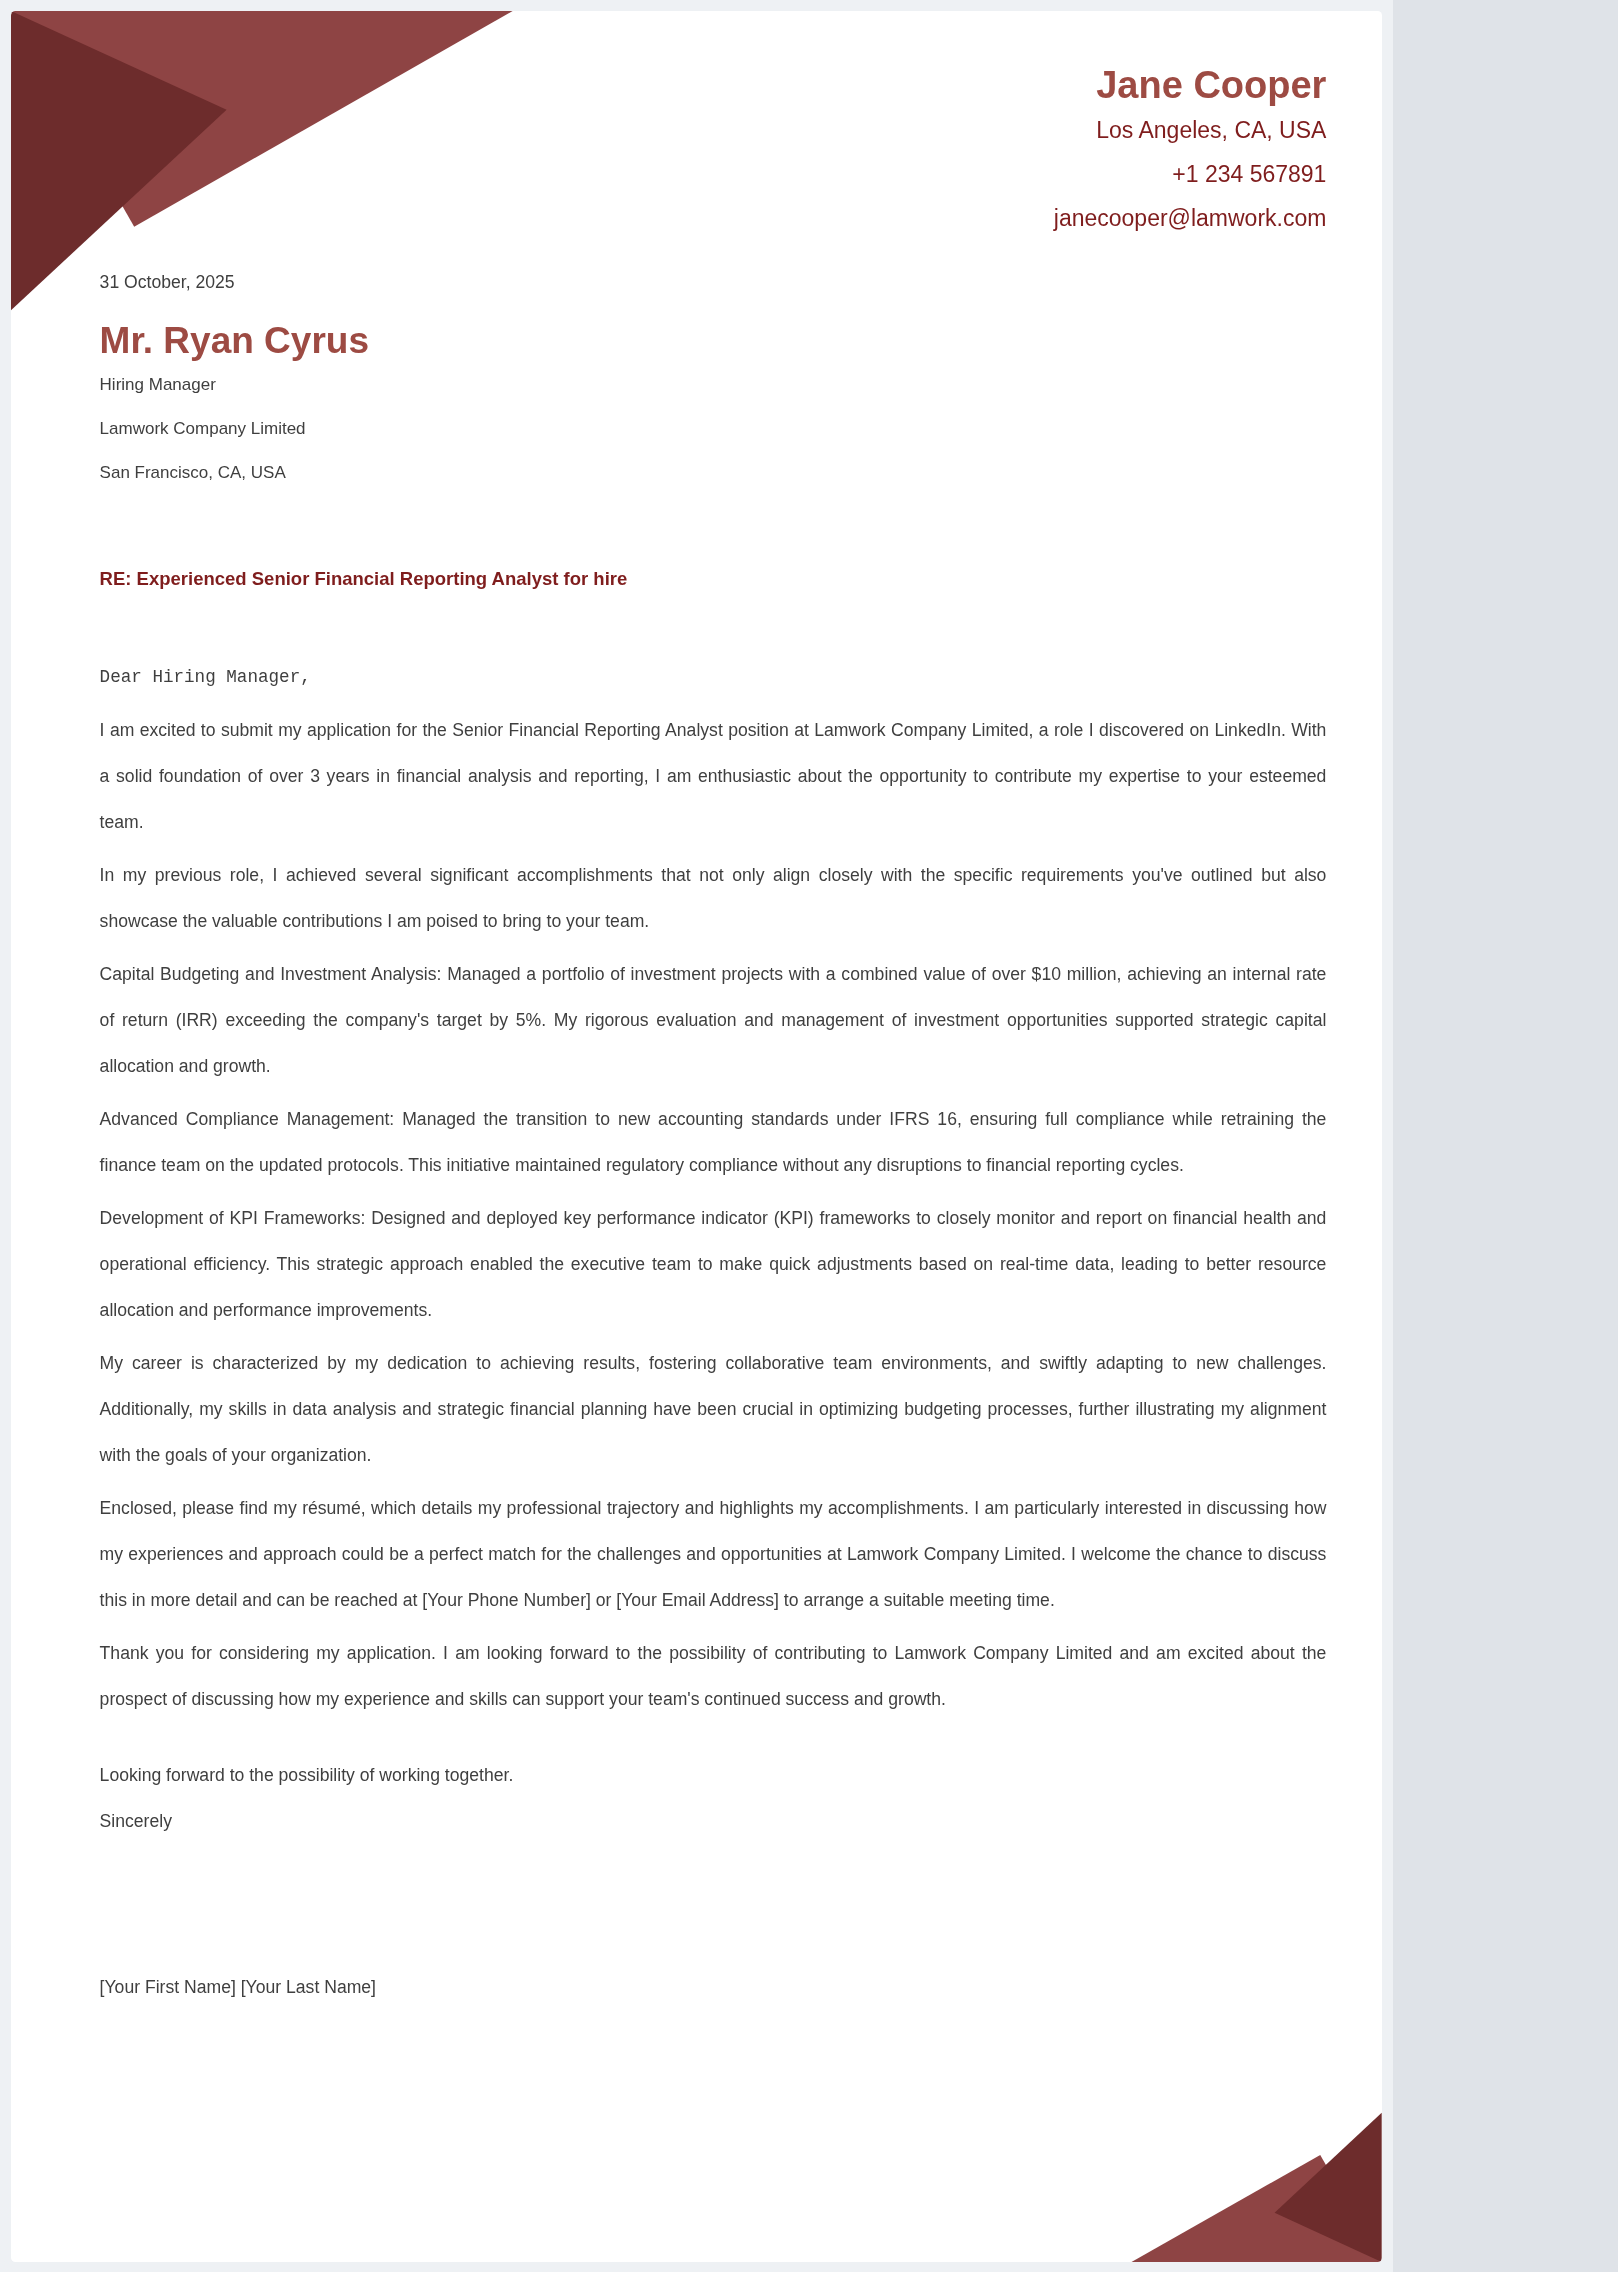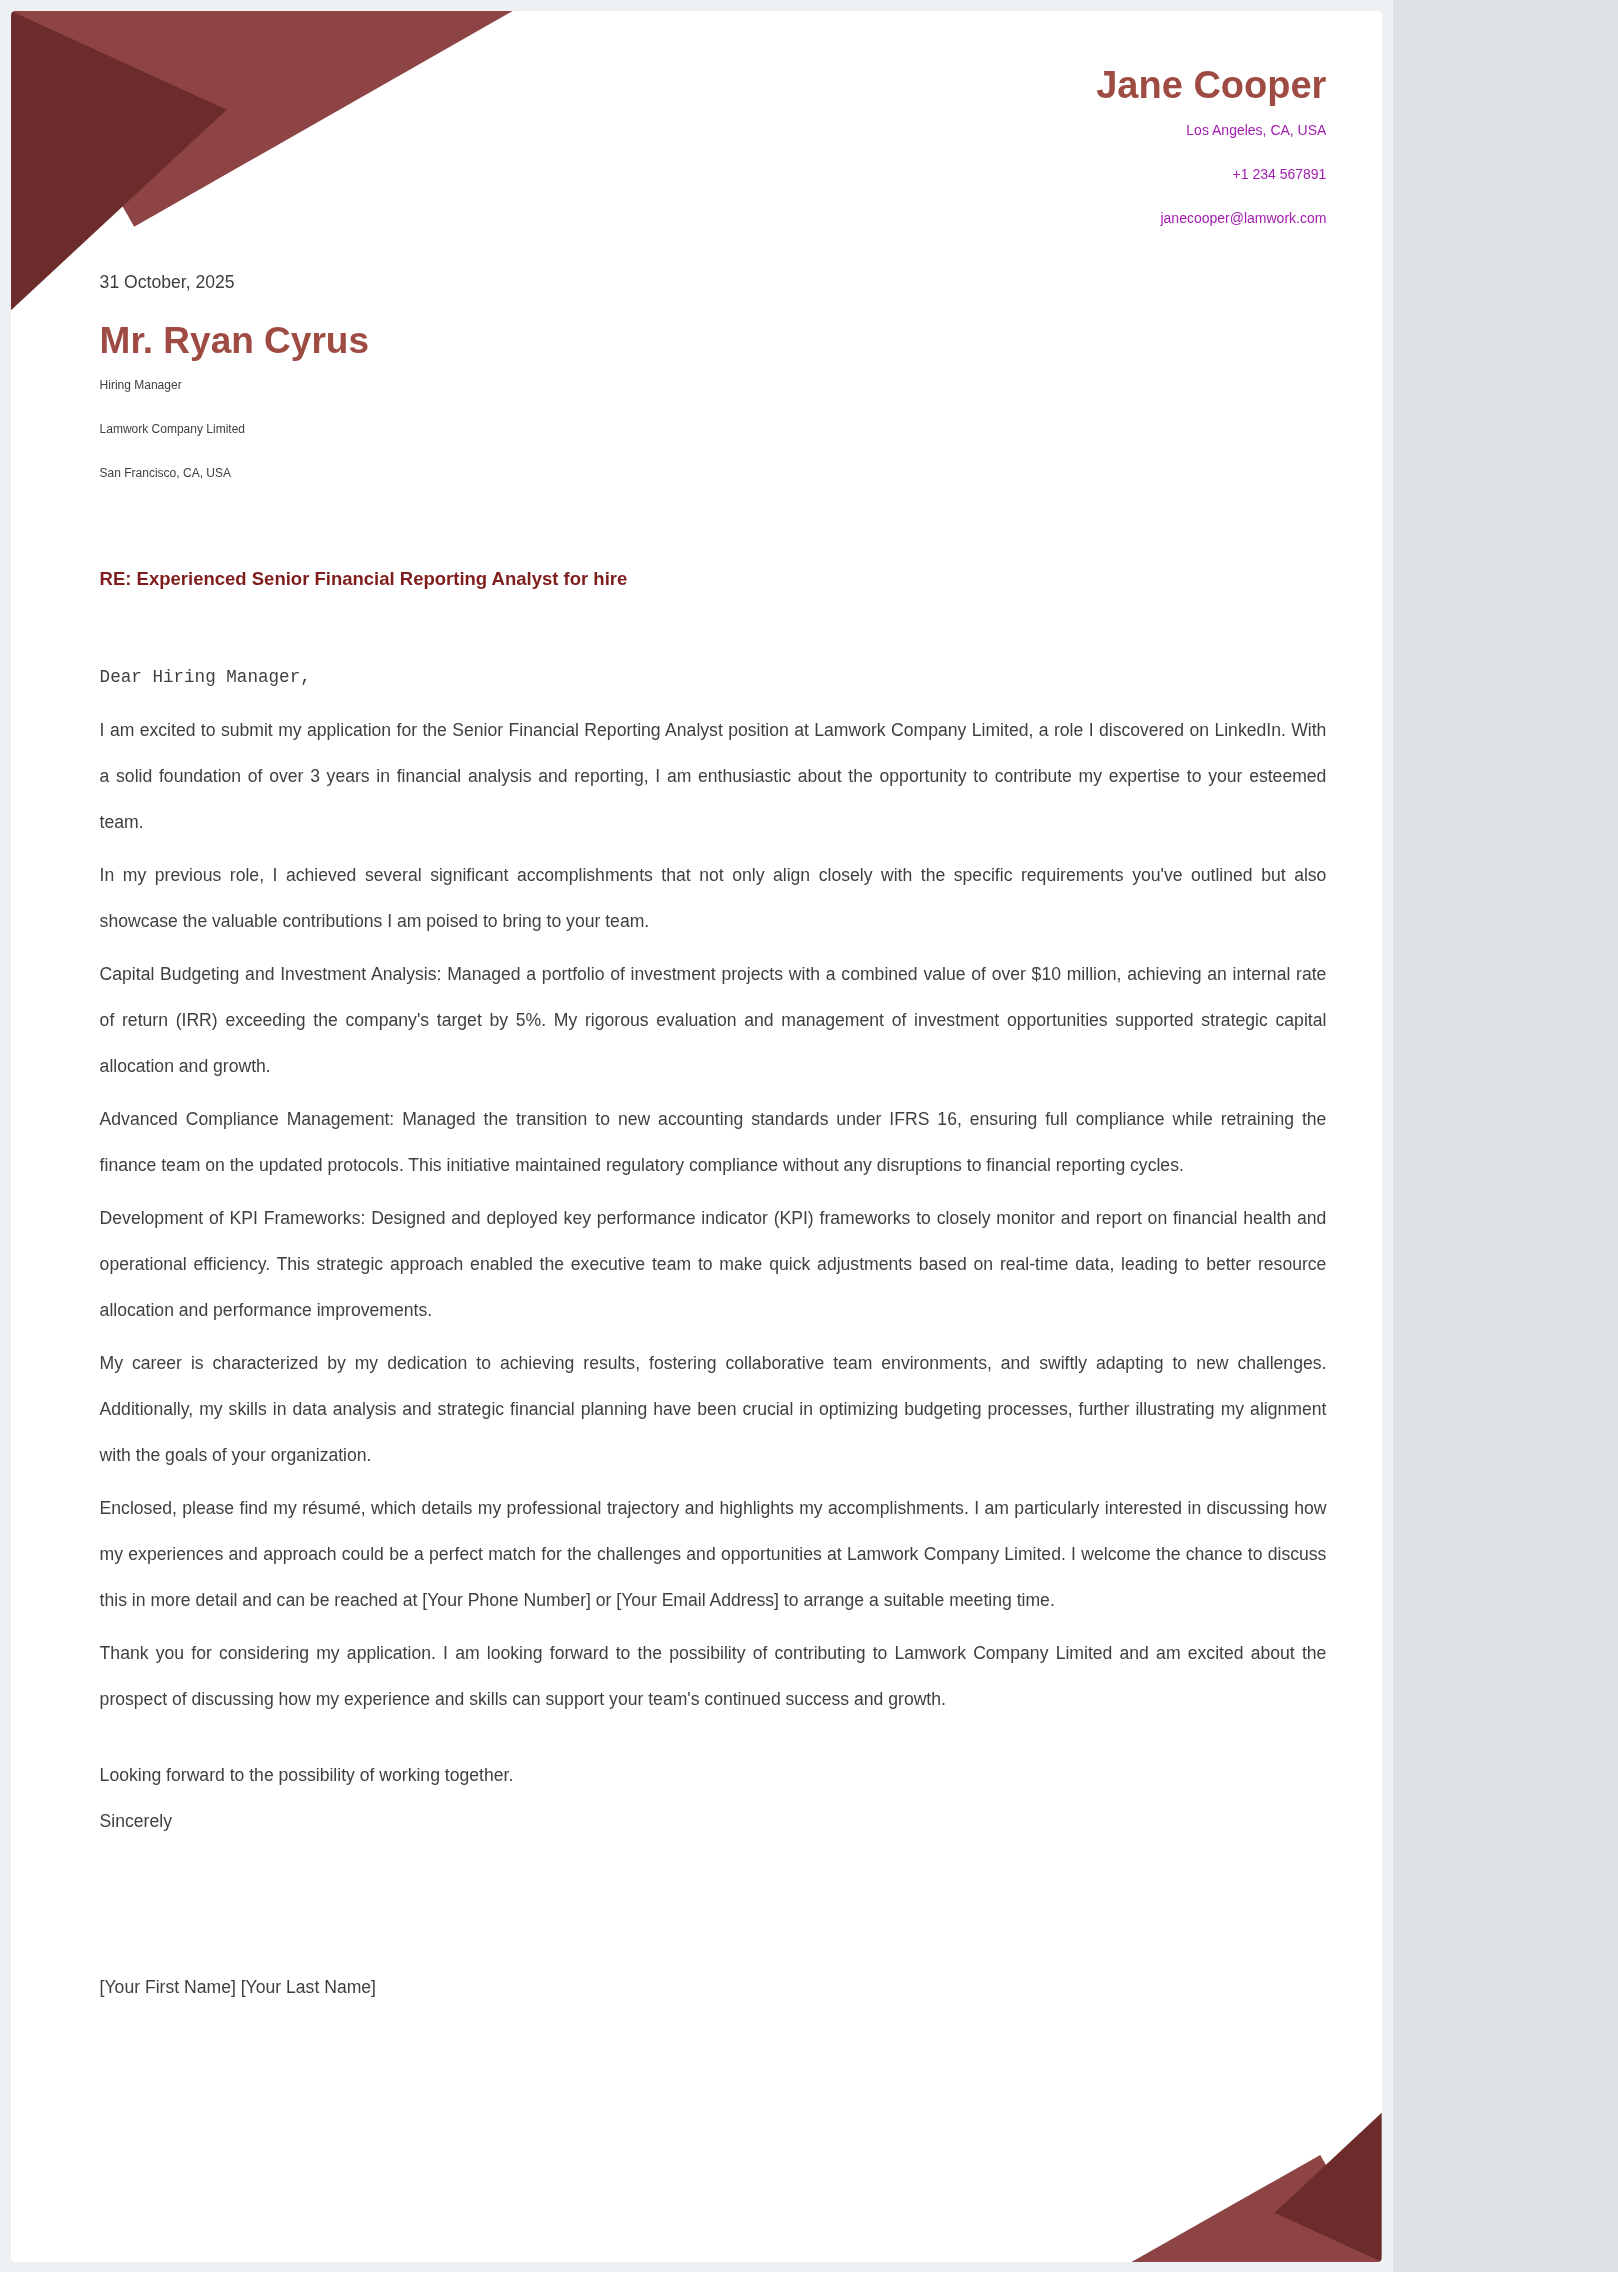--- a/index.html
+++ b/index.html
@@ -31,22 +31,22 @@
     right: 56px;
     text-align: right;
   }
   .sender-name {
     font-size: 38px;
     font-weight: 700;
     color: #9d4b43;
     line-height: 46px;
   }
   .sender-line {
-    font-size: 14px;
-    color: #a21caf;
+    font-size: 23px;
+    color: #7f1d1d;
     line-height: 44px;
   }
 
   .content {
     position: absolute;
     inset: 0;
     padding: 260px 56px 9px 81px;
     color: #3f3f3f;
     margin-left: 8px;
   }
@@ -55,21 +55,21 @@
     line-height: 22px;
   }
   .recipient-name {
     margin-top: 26px;
     font-size: 37px;
     font-weight: 700;
     color: #9d4b43;
     line-height: 44px;
   }
   .recipient-line {
-    font-size: 12px;
+    font-size: 17px;
     line-height: 44px;
   }
   .subject {
     margin-top: 72px;
     font-size: 18.5px;
     font-weight: 700;
     color: #7f1d1d;
     line-height: 24.6px;
   }
   .salutation {

